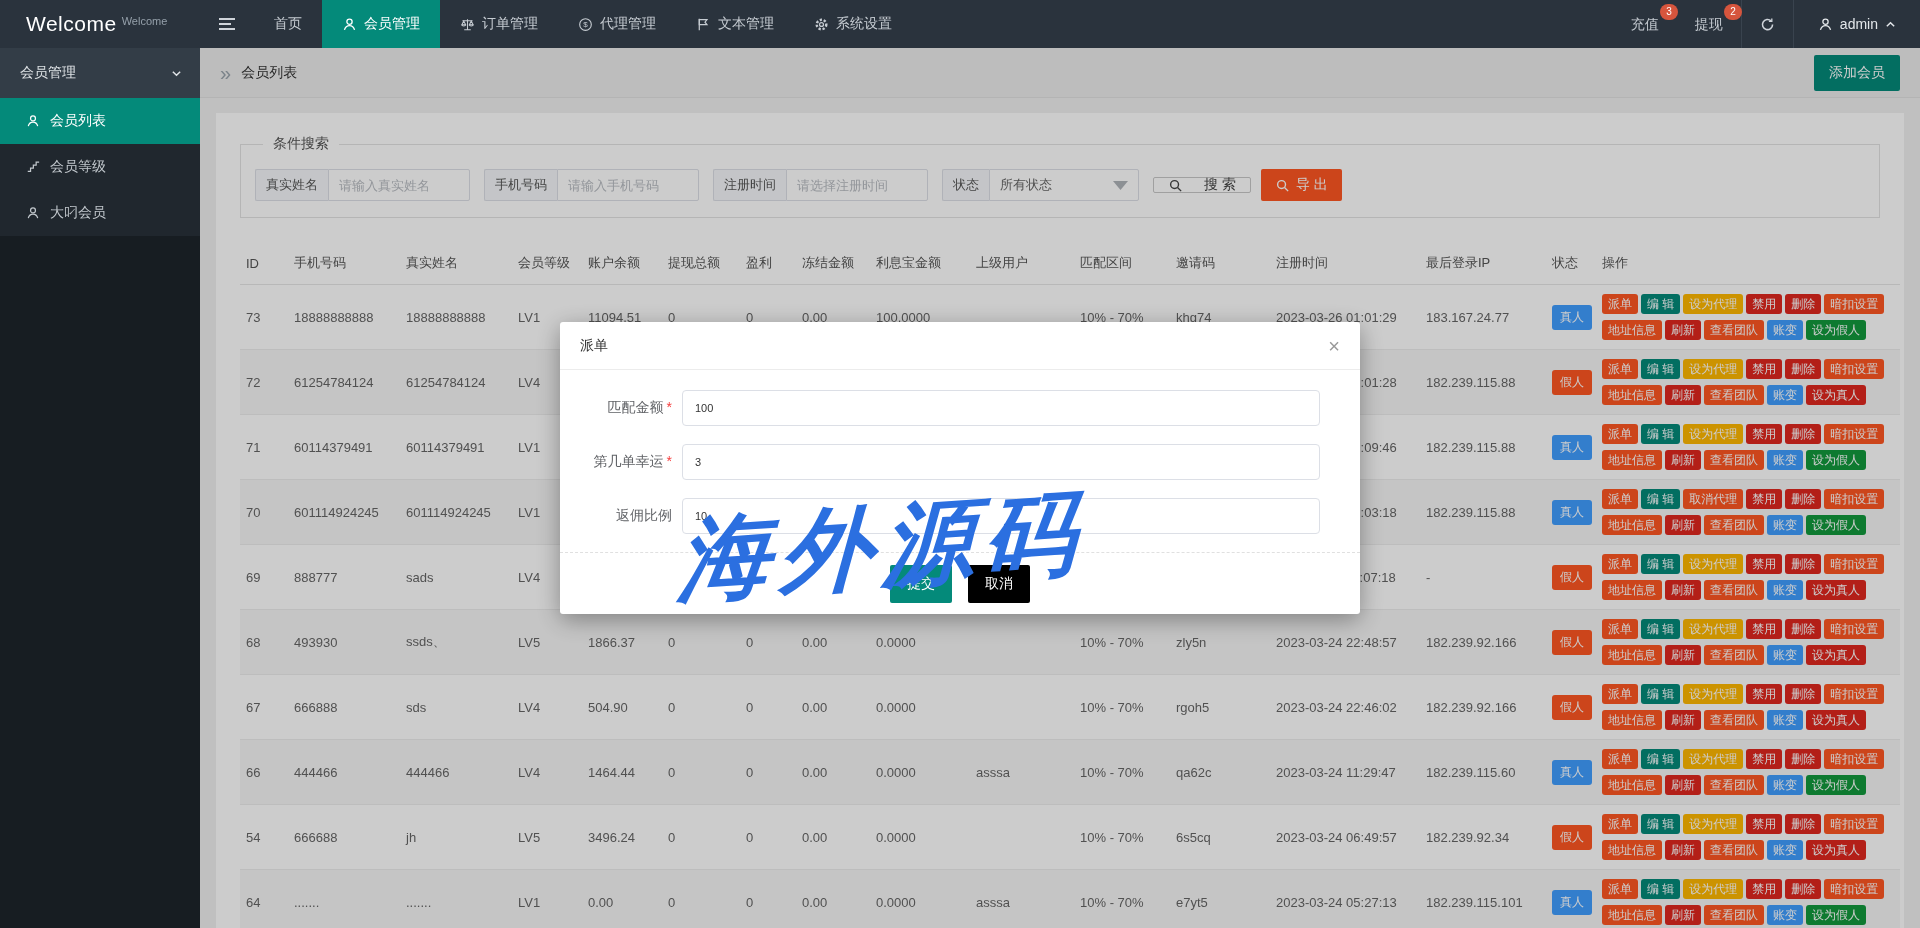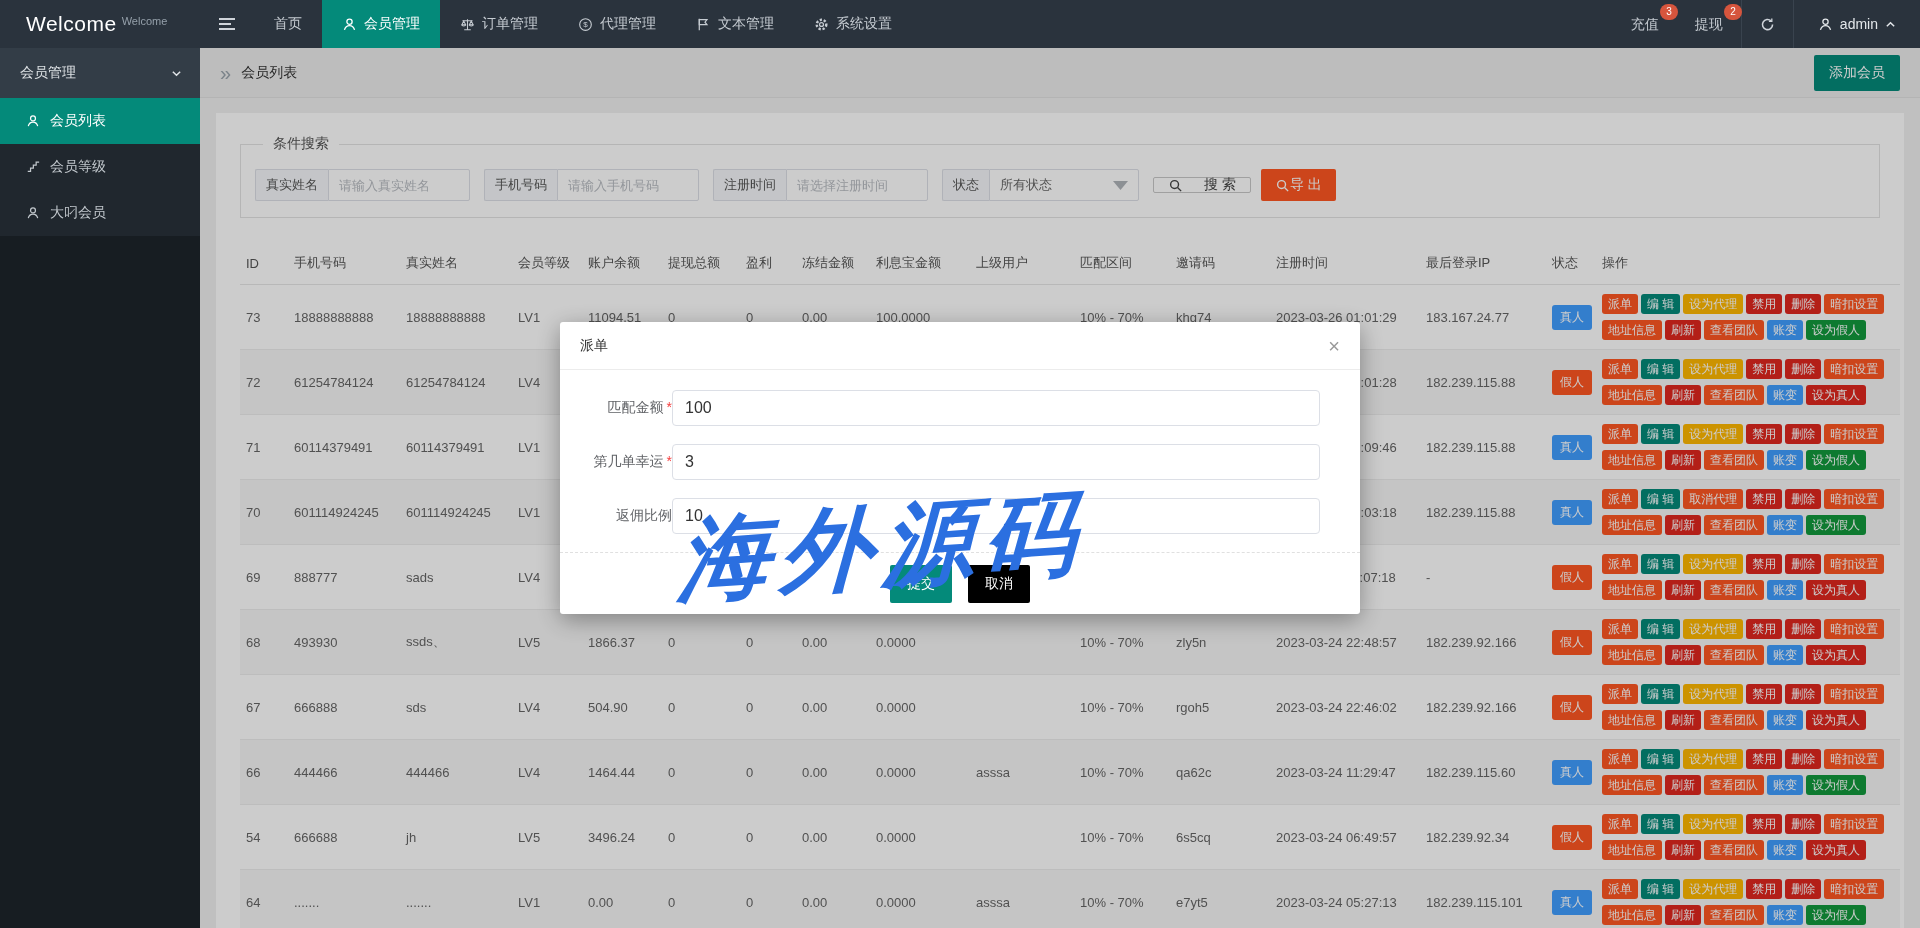--- a/index.html
+++ b/index.html
@@ -61,21 +61,21 @@
     border-radius:2px 0 0 2px;height:32px;white-space:nowrap}
   .finput{height:32px;border:1px solid #dcdfe6;padding:0 10px;font-size:13px;color:#333;
     width:142px;border-radius:0 2px 2px 0;background:#fff;outline:none}
   .finput::placeholder{color:#b8bcc2}
   .fselect{height:32px;border:1px solid #dcdfe6;width:150px;display:flex;align-items:center;
     justify-content:space-between;padding:0 10px;background:#fff;color:#666;font-size:13px;
     cursor:pointer;border-radius:0 2px 2px 0}
   .fselect .ic{color:#b0b4ba}
   .btn-search{display:flex;align-items:center;gap:21px;height:16px;padding:0 14px;background:#fff;
     border:1px solid #c9c9c9;border-radius:2px;color:#444;font-size:14px;cursor:pointer}
-  .btn-export{display:flex;align-items:center;height:32px;padding:0 14px;background:#ff5722;
+  .btn-export{display:flex;align-items:center;gap:6px;height:32px;padding:0 14px;background:#ff5722;
     border:none;border-radius:2px;color:#fff;font-size:14px;cursor:pointer;margin-left:-4px}
 
   
   .grid{width:100%;border-collapse:collapse;table-layout:fixed;margin:0 10px;width:1660px}
   .grid th{font-weight:normal;color:#555;font-size:13px;text-align:left;padding:12px 6px;
     border-bottom:1px solid #e6e6e6;white-space:nowrap;overflow:hidden}
   .grid td{color:#666;font-size:13px;padding:6px 6px;border-bottom:1px solid #ededed;
     white-space:nowrap;overflow:hidden;height:64px}
   .grid tbody tr:nth-child(even){background:#f7f7f7}
   .status-badge{display:inline-block;color:#fff;font-size:12px;padding:4px 8px;border-radius:3px}
@@ -92,22 +92,22 @@
   .overlay{position:fixed;left:200px;top:48px;right:0;bottom:0;background:rgba(0,0,0,.20);z-index:95}
   .modal{position:fixed;left:560px;top:322px;width:800px;height:292px;background:#fff;z-index:110;
     border-radius:3px;box-shadow:0 6px 24px rgba(0,0,0,.35)}
   .modal-head{height:48px;display:flex;align-items:center;justify-content:space-between;
     padding:0 20px;border-bottom:1px solid #ececec;color:#333}
   .modal-close{color:#999;font-size:20px;cursor:pointer;line-height:1}
   .modal-body{padding:20px 40px 0 0}
   .mrow{display:flex;align-items:center;margin-bottom:18px}
   .mlabel{width:112px;text-align:right;color:#606266;font-size:14px;flex:none}
   .mstar{color:#f53d3d;font-style:normal;margin-left:3px}
-  .minput{flex:1;height:36px;border:1px solid #dcdfe6;border-radius:4px;
-    padding:0 12px;font-size:16px;color:#333;outline:none}
+  .minput{flex:1;height:36px;border:1px solid #dcdfe6;border-radius:4px;margin-left:10px;
+    padding:0 12px;font-size:11px;color:#333;outline:none}
   .modal-foot{border-top:1px dashed #e0e0e0;padding:12px 0;text-align:center}
   .btn-submit{background:#048a7a;border:none;color:#fff;font-size:14px;padding:10px 17px;
     border-radius:2px;cursor:pointer;margin-right:12px}
   .btn-cancel{background:#000000;border:none;color:#fff;font-size:14px;padding:10px 17px;
     border-radius:2px;cursor:pointer}
   .watermark{position:absolute;left:118px;top:178px;font-family:"DejaVu Serif","Liberation Serif",serif;
     font-style:italic;font-weight:bold;font-size:92px;color:#2b6fe0;transform:rotate(-4deg) skewX(-6deg);
     letter-spacing:10px;z-index:6;pointer-events:none;white-space:nowrap;line-height:1}
 </style>
 </head>

